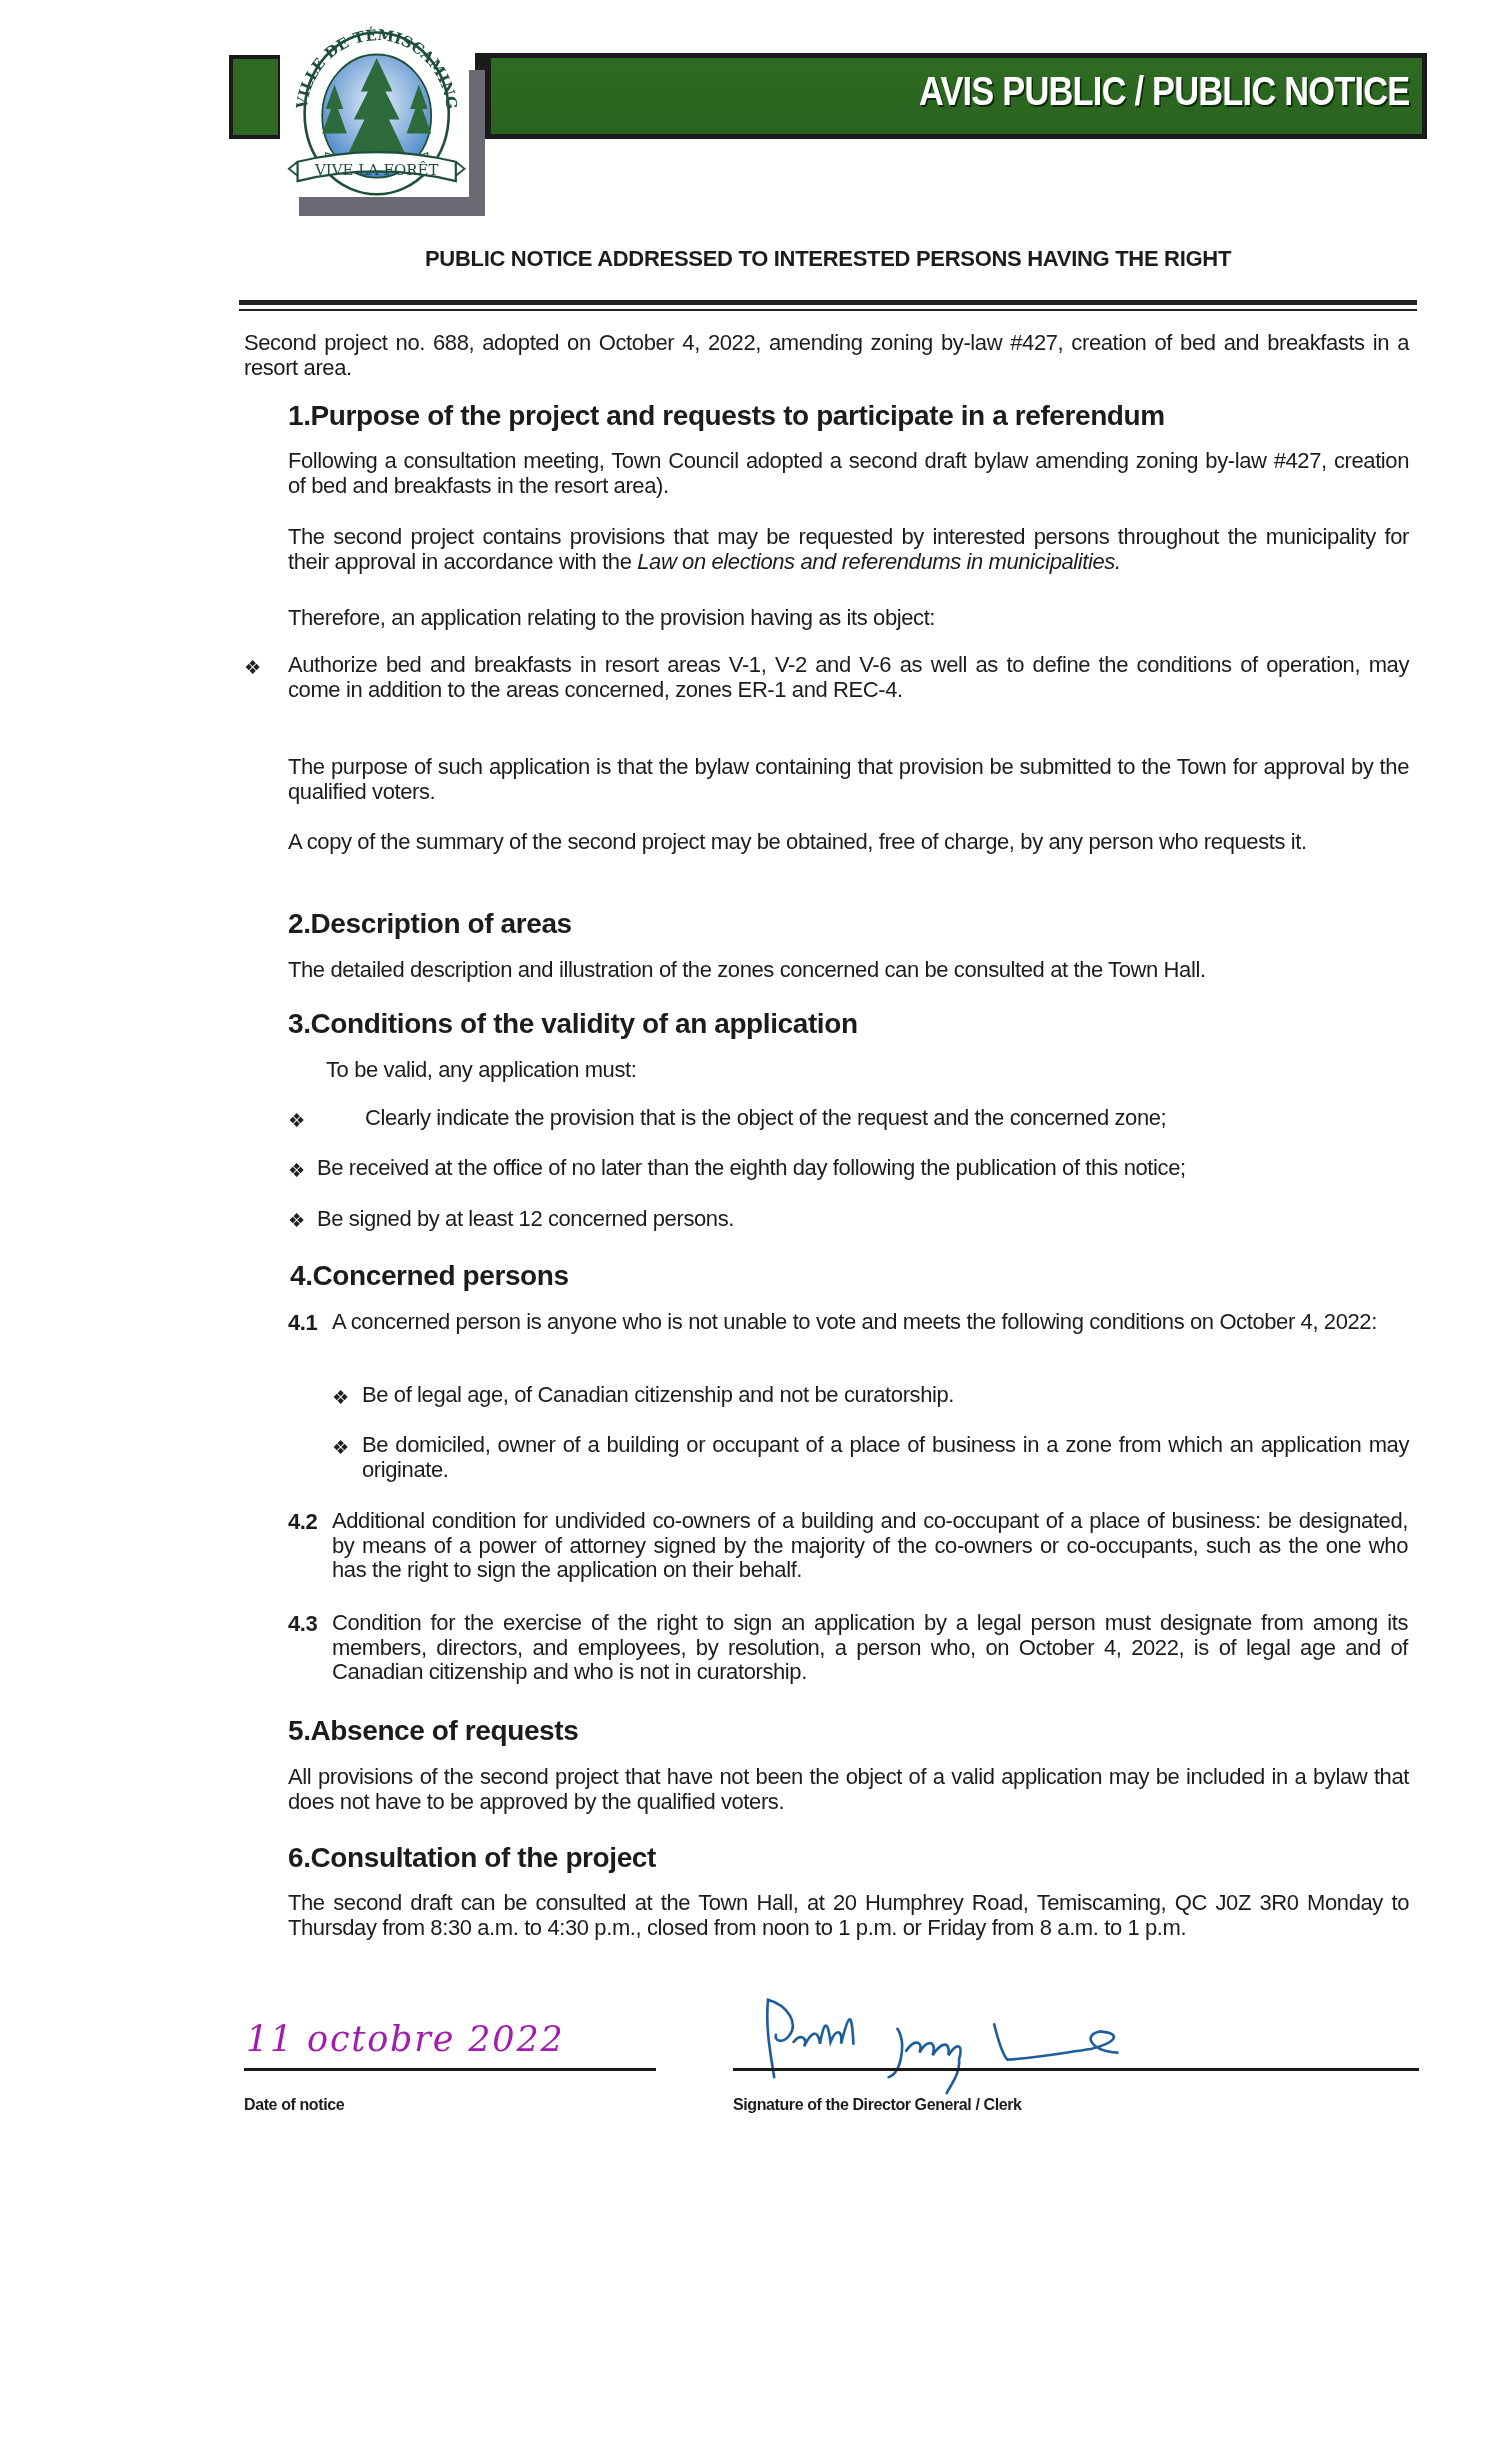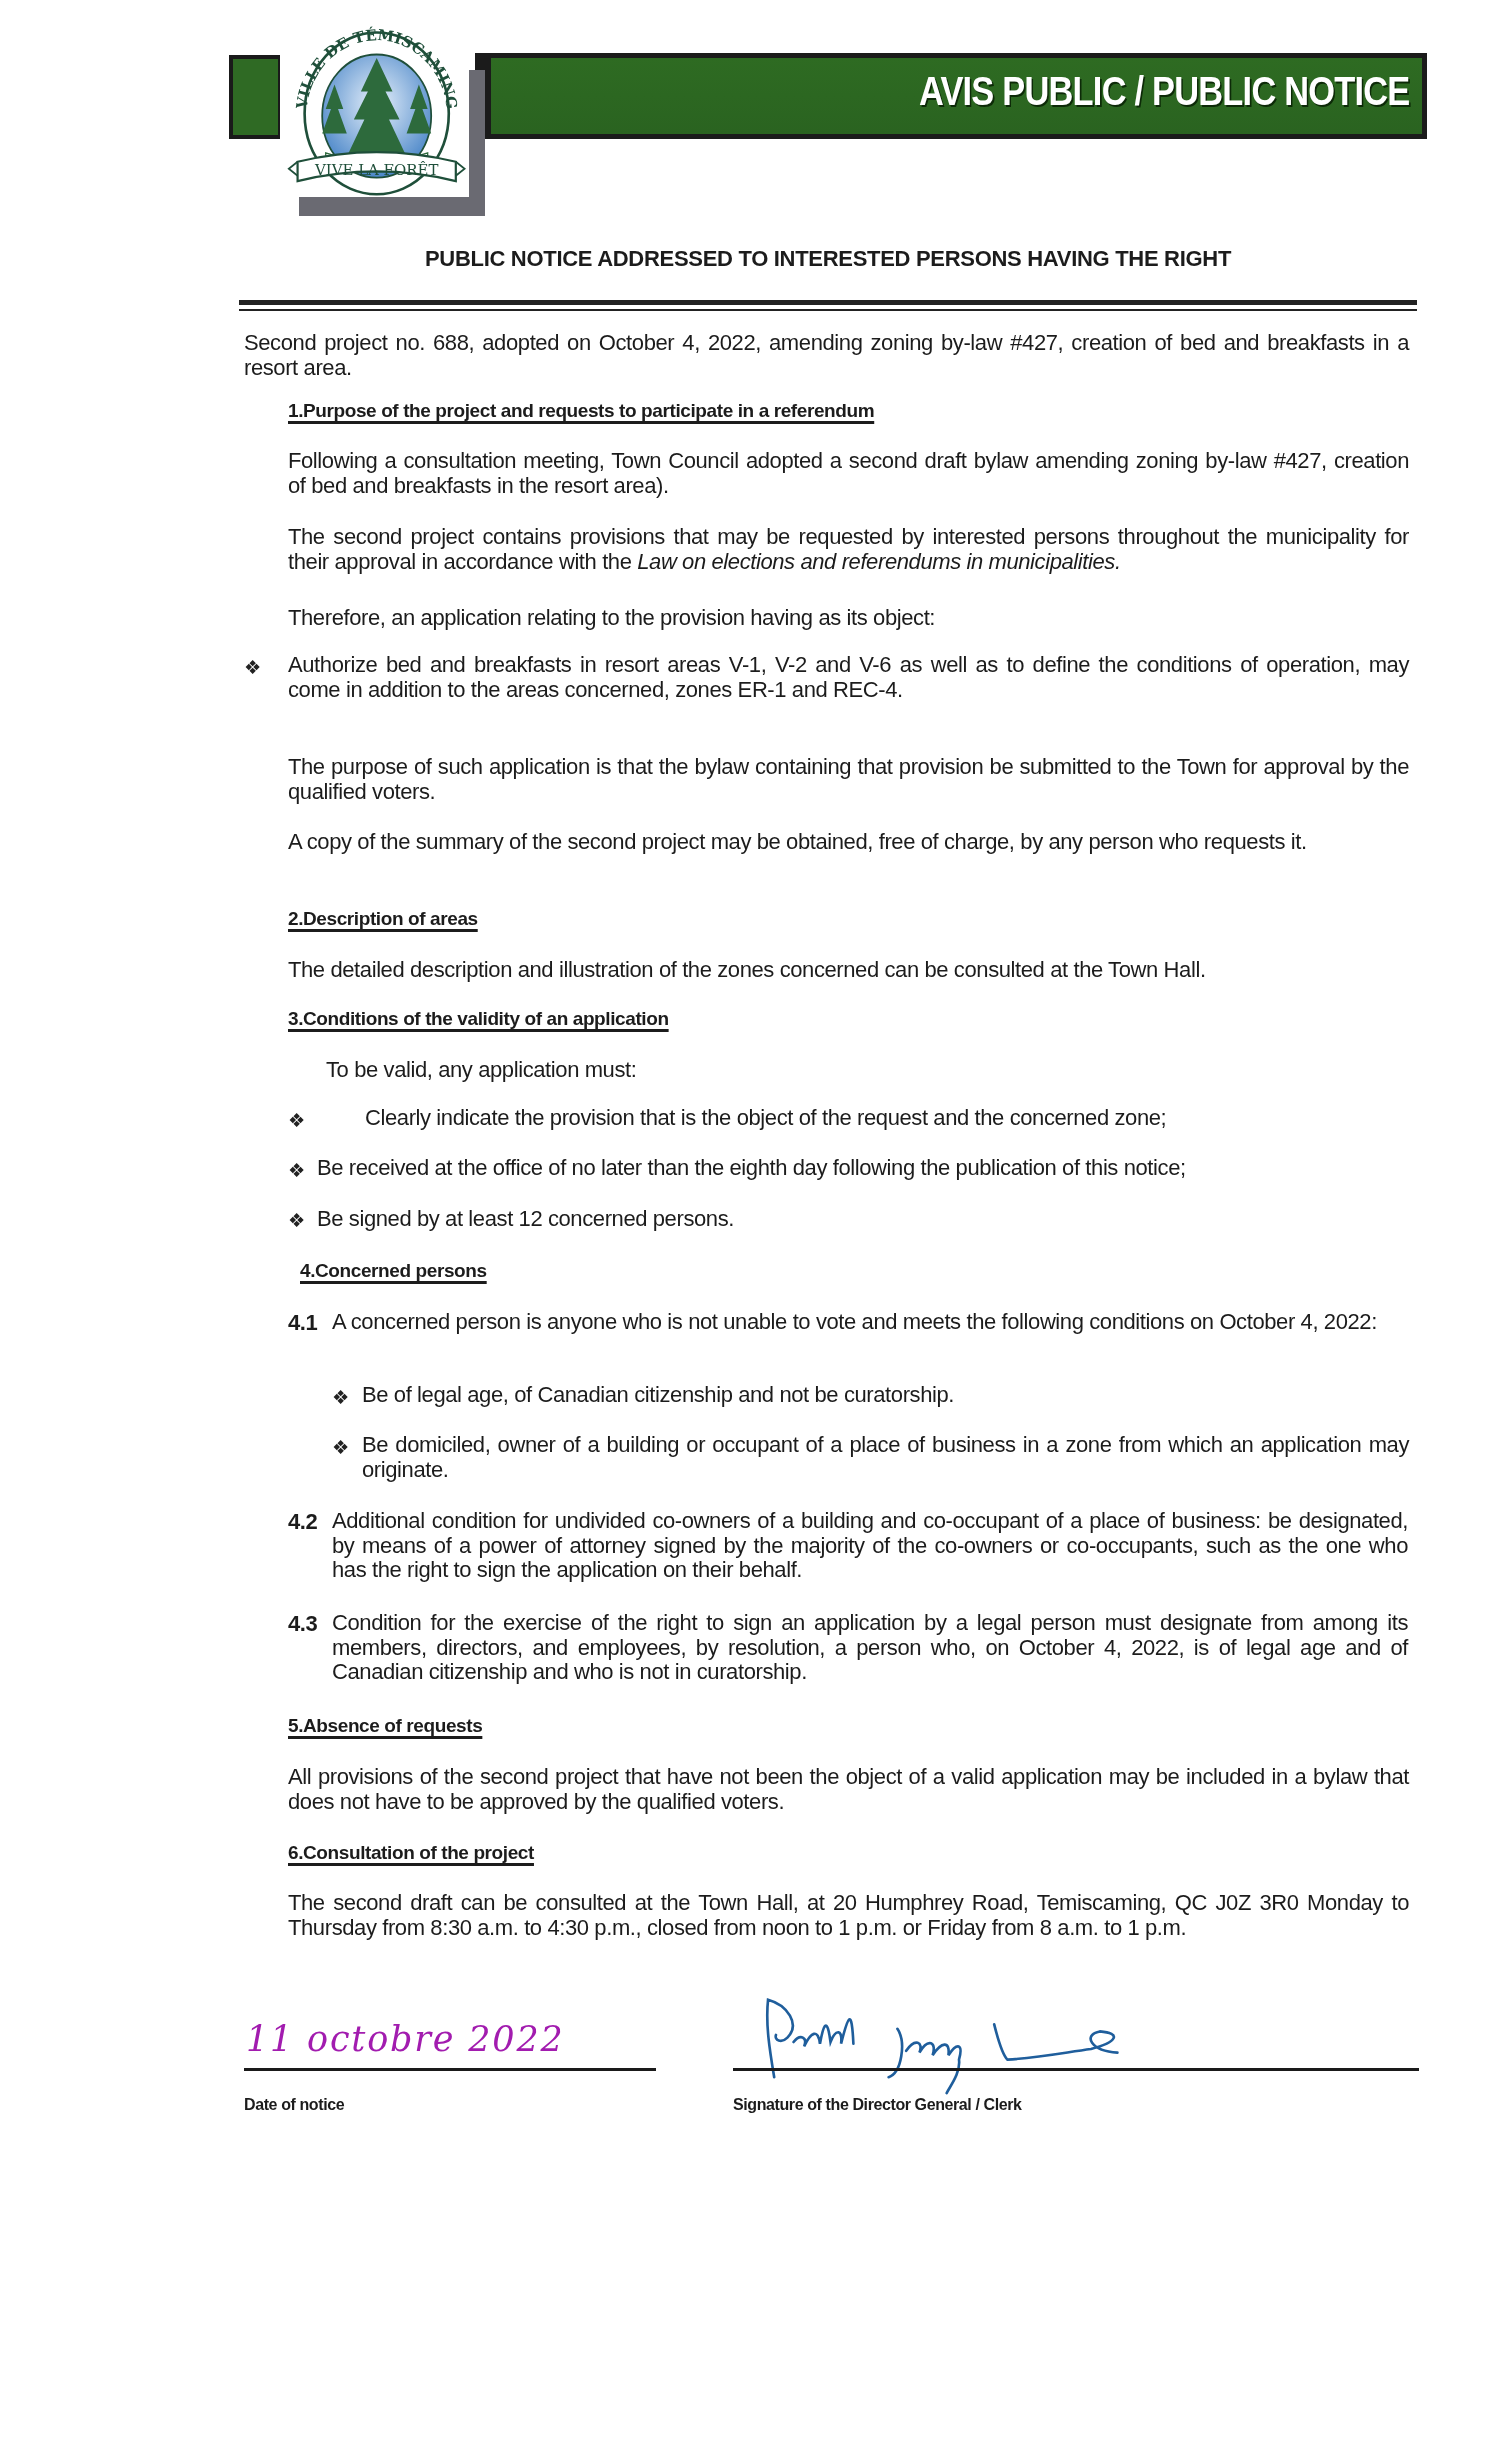--- a/index.html
+++ b/index.html
@@ -23,21 +23,21 @@
   
   .doc-title { position: absolute; left: 239px; top: 246px; width: 1178px; text-align: center;
                font-weight: bold; font-size: 22px; line-height: 26px; letter-spacing: -0.3px; }
   .rule-thick { position: absolute; left: 239px; top: 300px; width: 1178px; height: 5.3px; background: #222; }
   .rule-thin  { position: absolute; left: 239px; top: 309px; width: 1178px; height: 1.8px; background: #222; }
 
   
   .txt { position: absolute; font-size: 22px; line-height: 24.6px; text-align: justify;
          letter-spacing: -0.4px; }
   .txt.last-left { text-align-last: left; }
-  .head { position: absolute; font-weight: bold; font-size: 19px; text-decoration: underline;
+  .head { position: absolute; font-weight: bold; font-size: 28px; 
           text-decoration-thickness: 2.6px; text-underline-offset: 3.5px; letter-spacing: -0.4px; }
   .bullet { position: absolute; font-size: 19.3px; color: #222; }
   .num { position: absolute; font-weight: bold; font-size: 22px; letter-spacing: -0.4px; }
   i { font-style: italic; }
 
   
   .sig-line { position: absolute; height: 2.6px; background: #1a1a1a; }
   .sig-label { position: absolute; font-weight: bold; font-size: 16px; letter-spacing: -0.4px; text-align: center; }
   .handwrite { position: absolute; font-family: "DejaVu Serif", serif; font-style: italic;
                color: #a21caf; font-size: 35px; letter-spacing: 1.8px; }
@@ -100,21 +100,21 @@
 <div class="head" style="left:288px; top:1008px;">3.Conditions of the validity of an application</div>
 <div class="txt" style="left:288px; top:1058px; width:1121px;margin-left:38px;">To be valid, any application must:</div>
 
 <div class="bullet" style="left:288px; top:1109px;">❖</div>
 <div class="txt" style="left:317px; top:1106px; width:1090px;margin-left:48px;">Clearly indicate the provision that is the object of the request and the concerned zone;</div>
 <div class="bullet" style="left:288px; top:1159px;">❖</div>
 <div class="txt" style="left:317px; top:1156px; width:1090px;">Be received at the office of no later than the eighth day following the publication of this notice;</div>
 <div class="bullet" style="left:288px; top:1209px;">❖</div>
 <div class="txt" style="left:317px; top:1207px; width:1090px;">Be signed by at least 12 concerned persons.</div>
 
-<div class="head" style="left:300px; top:1260px;">4.Concerned persons</div>
+<div class="head" style="left:290px; top:1260px;">4.Concerned persons</div>
 
 <div class="num" style="left:288px; top:1310px;">4.1</div>
 <div class="txt last-left" style="left:332px; top:1310px; width:1076px;">A concerned person is anyone who is not unable to vote and meets the following conditions on October 4, 2022:</div>
 <div class="bullet" style="left:332px; top:1386px;">❖</div>
 <div class="txt" style="left:362px; top:1383px; width:1047px;">Be of legal age, of Canadian citizenship and not be curatorship.</div>
 <div class="bullet" style="left:332px; top:1436px;">❖</div>
 <div class="txt last-left" style="left:362px; top:1433px; width:1047px;">Be domiciled, owner of a building or occupant of a place of business in a zone from which an application may originate.</div>
 
 <div class="num" style="left:288px; top:1509px;">4.2</div>
 <div class="txt last-left" style="left:332px; top:1509px; width:1076px;">Additional condition for undivided co-owners of a building and co-occupant of a place of business: be designated, by means of a power of attorney signed by the majority of the co-owners or co-occupants, such as the one who has the right to sign the application on their behalf.</div>

